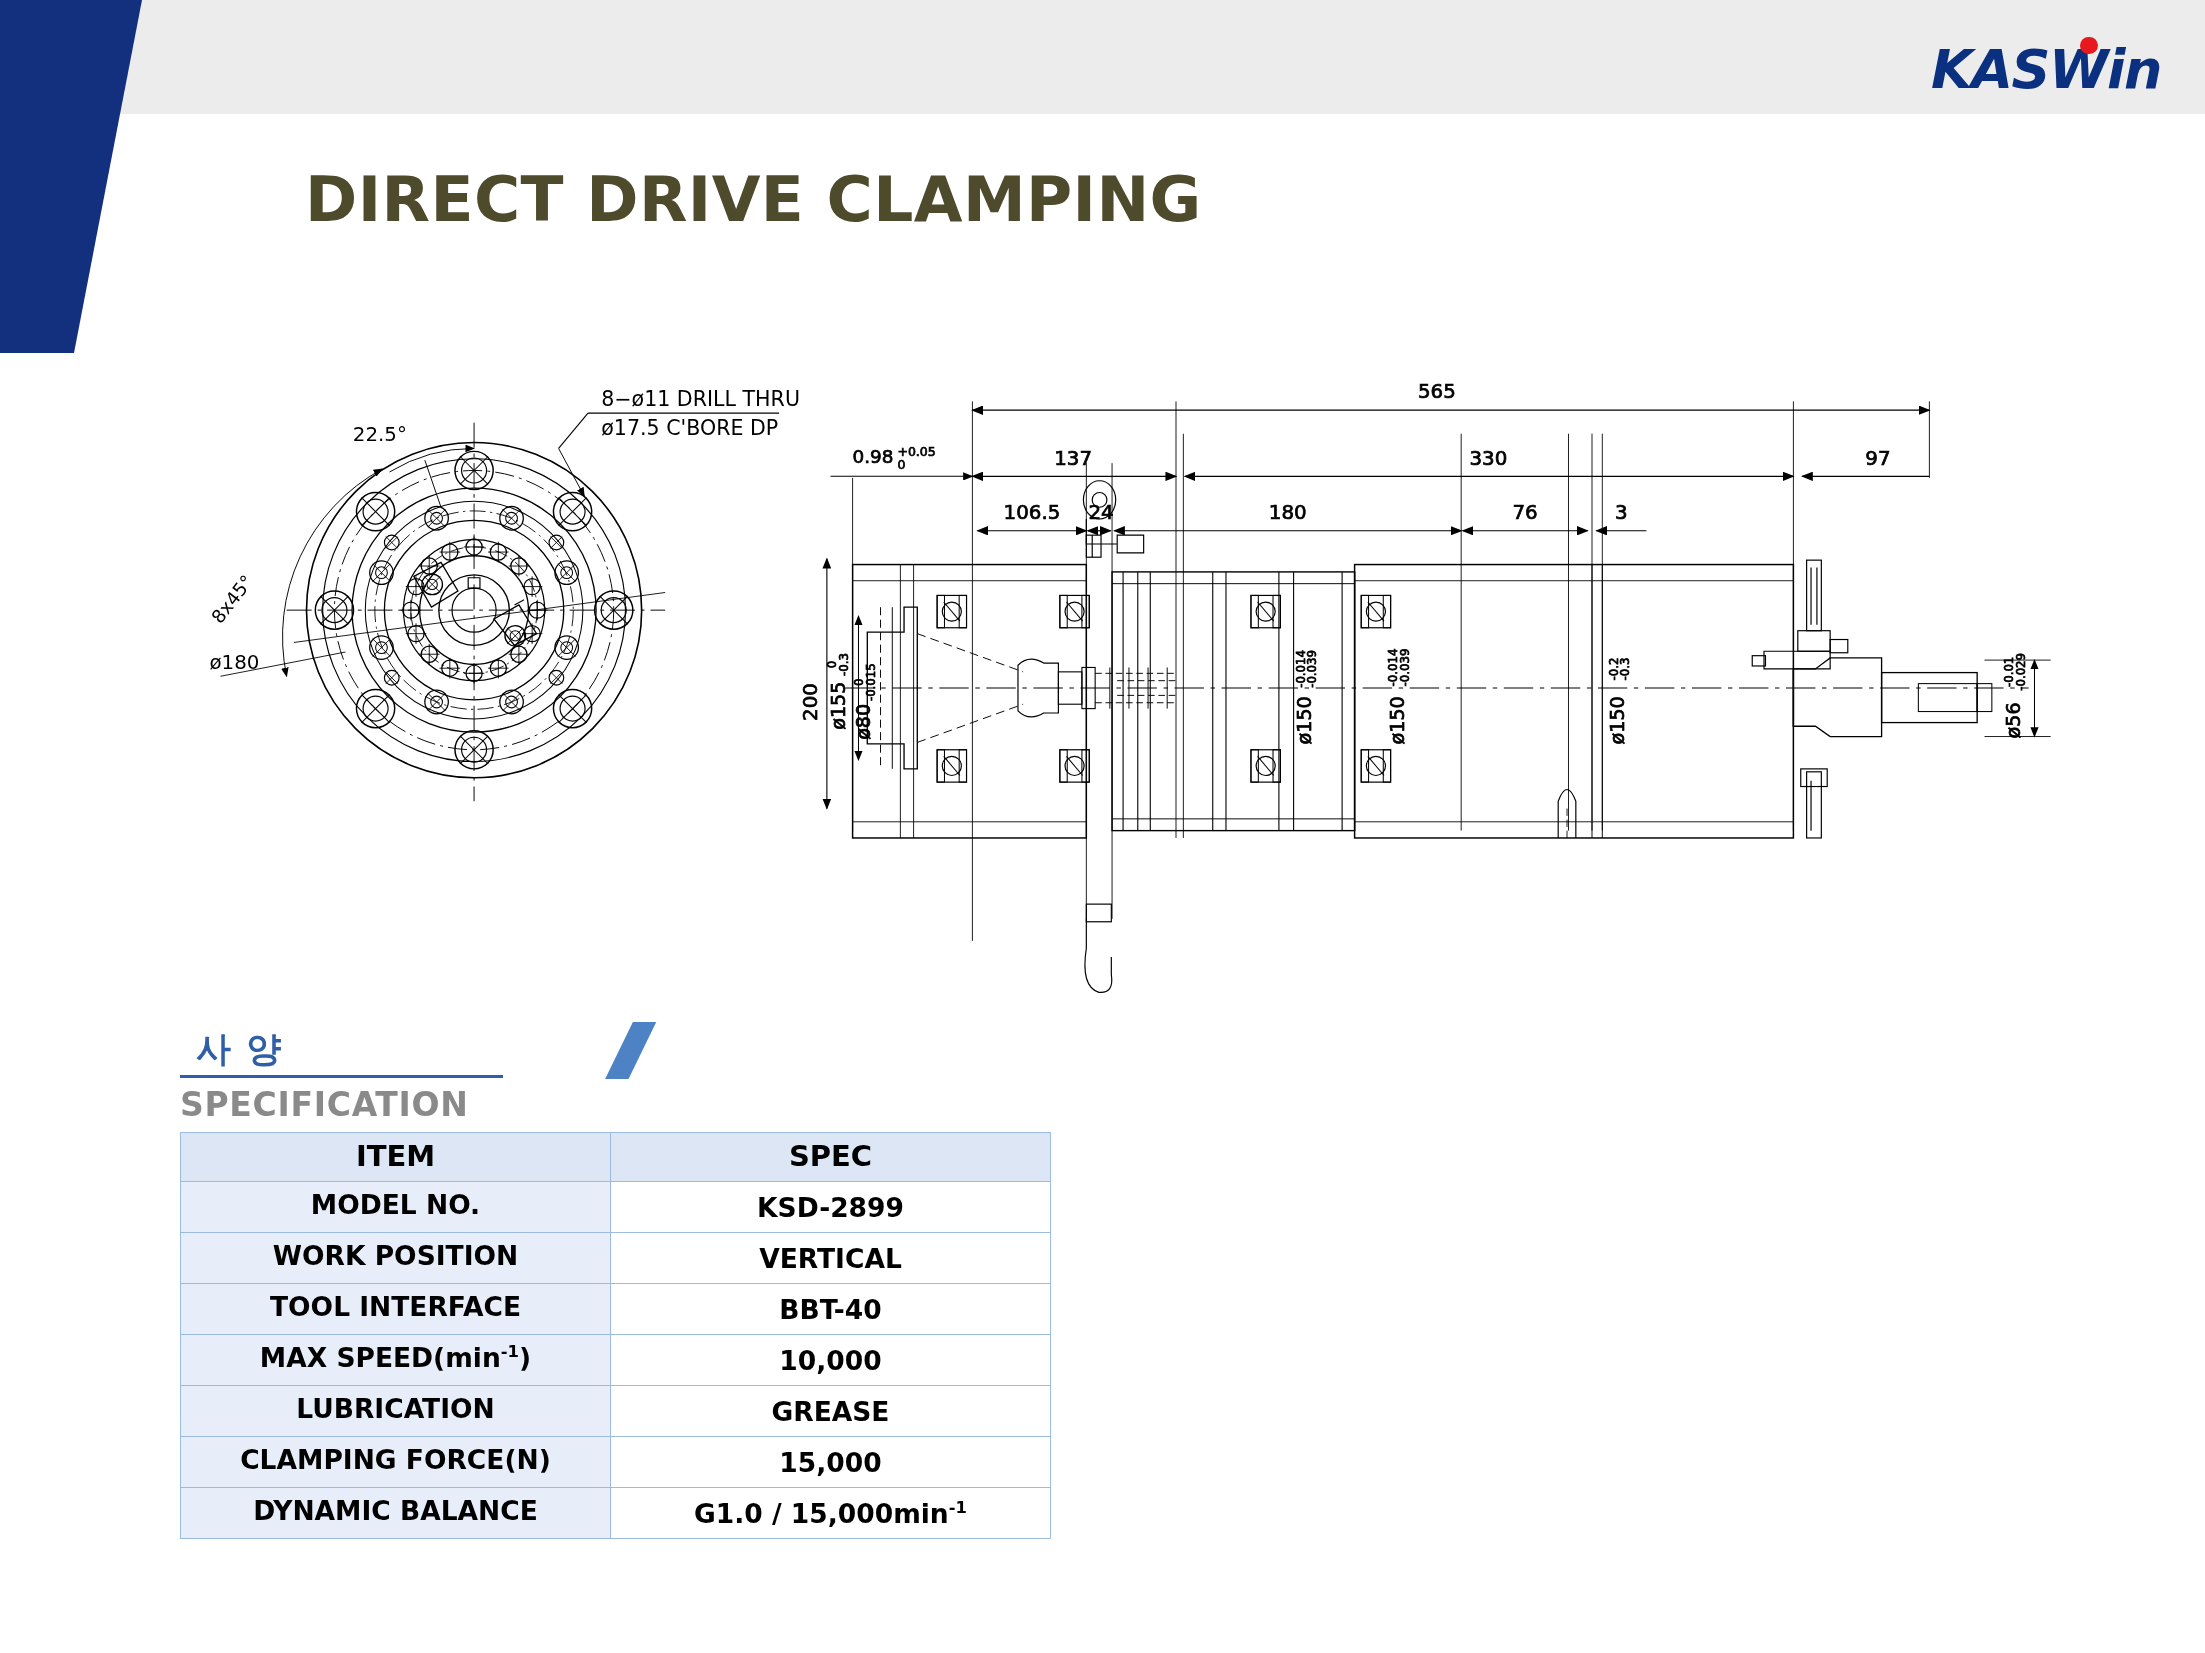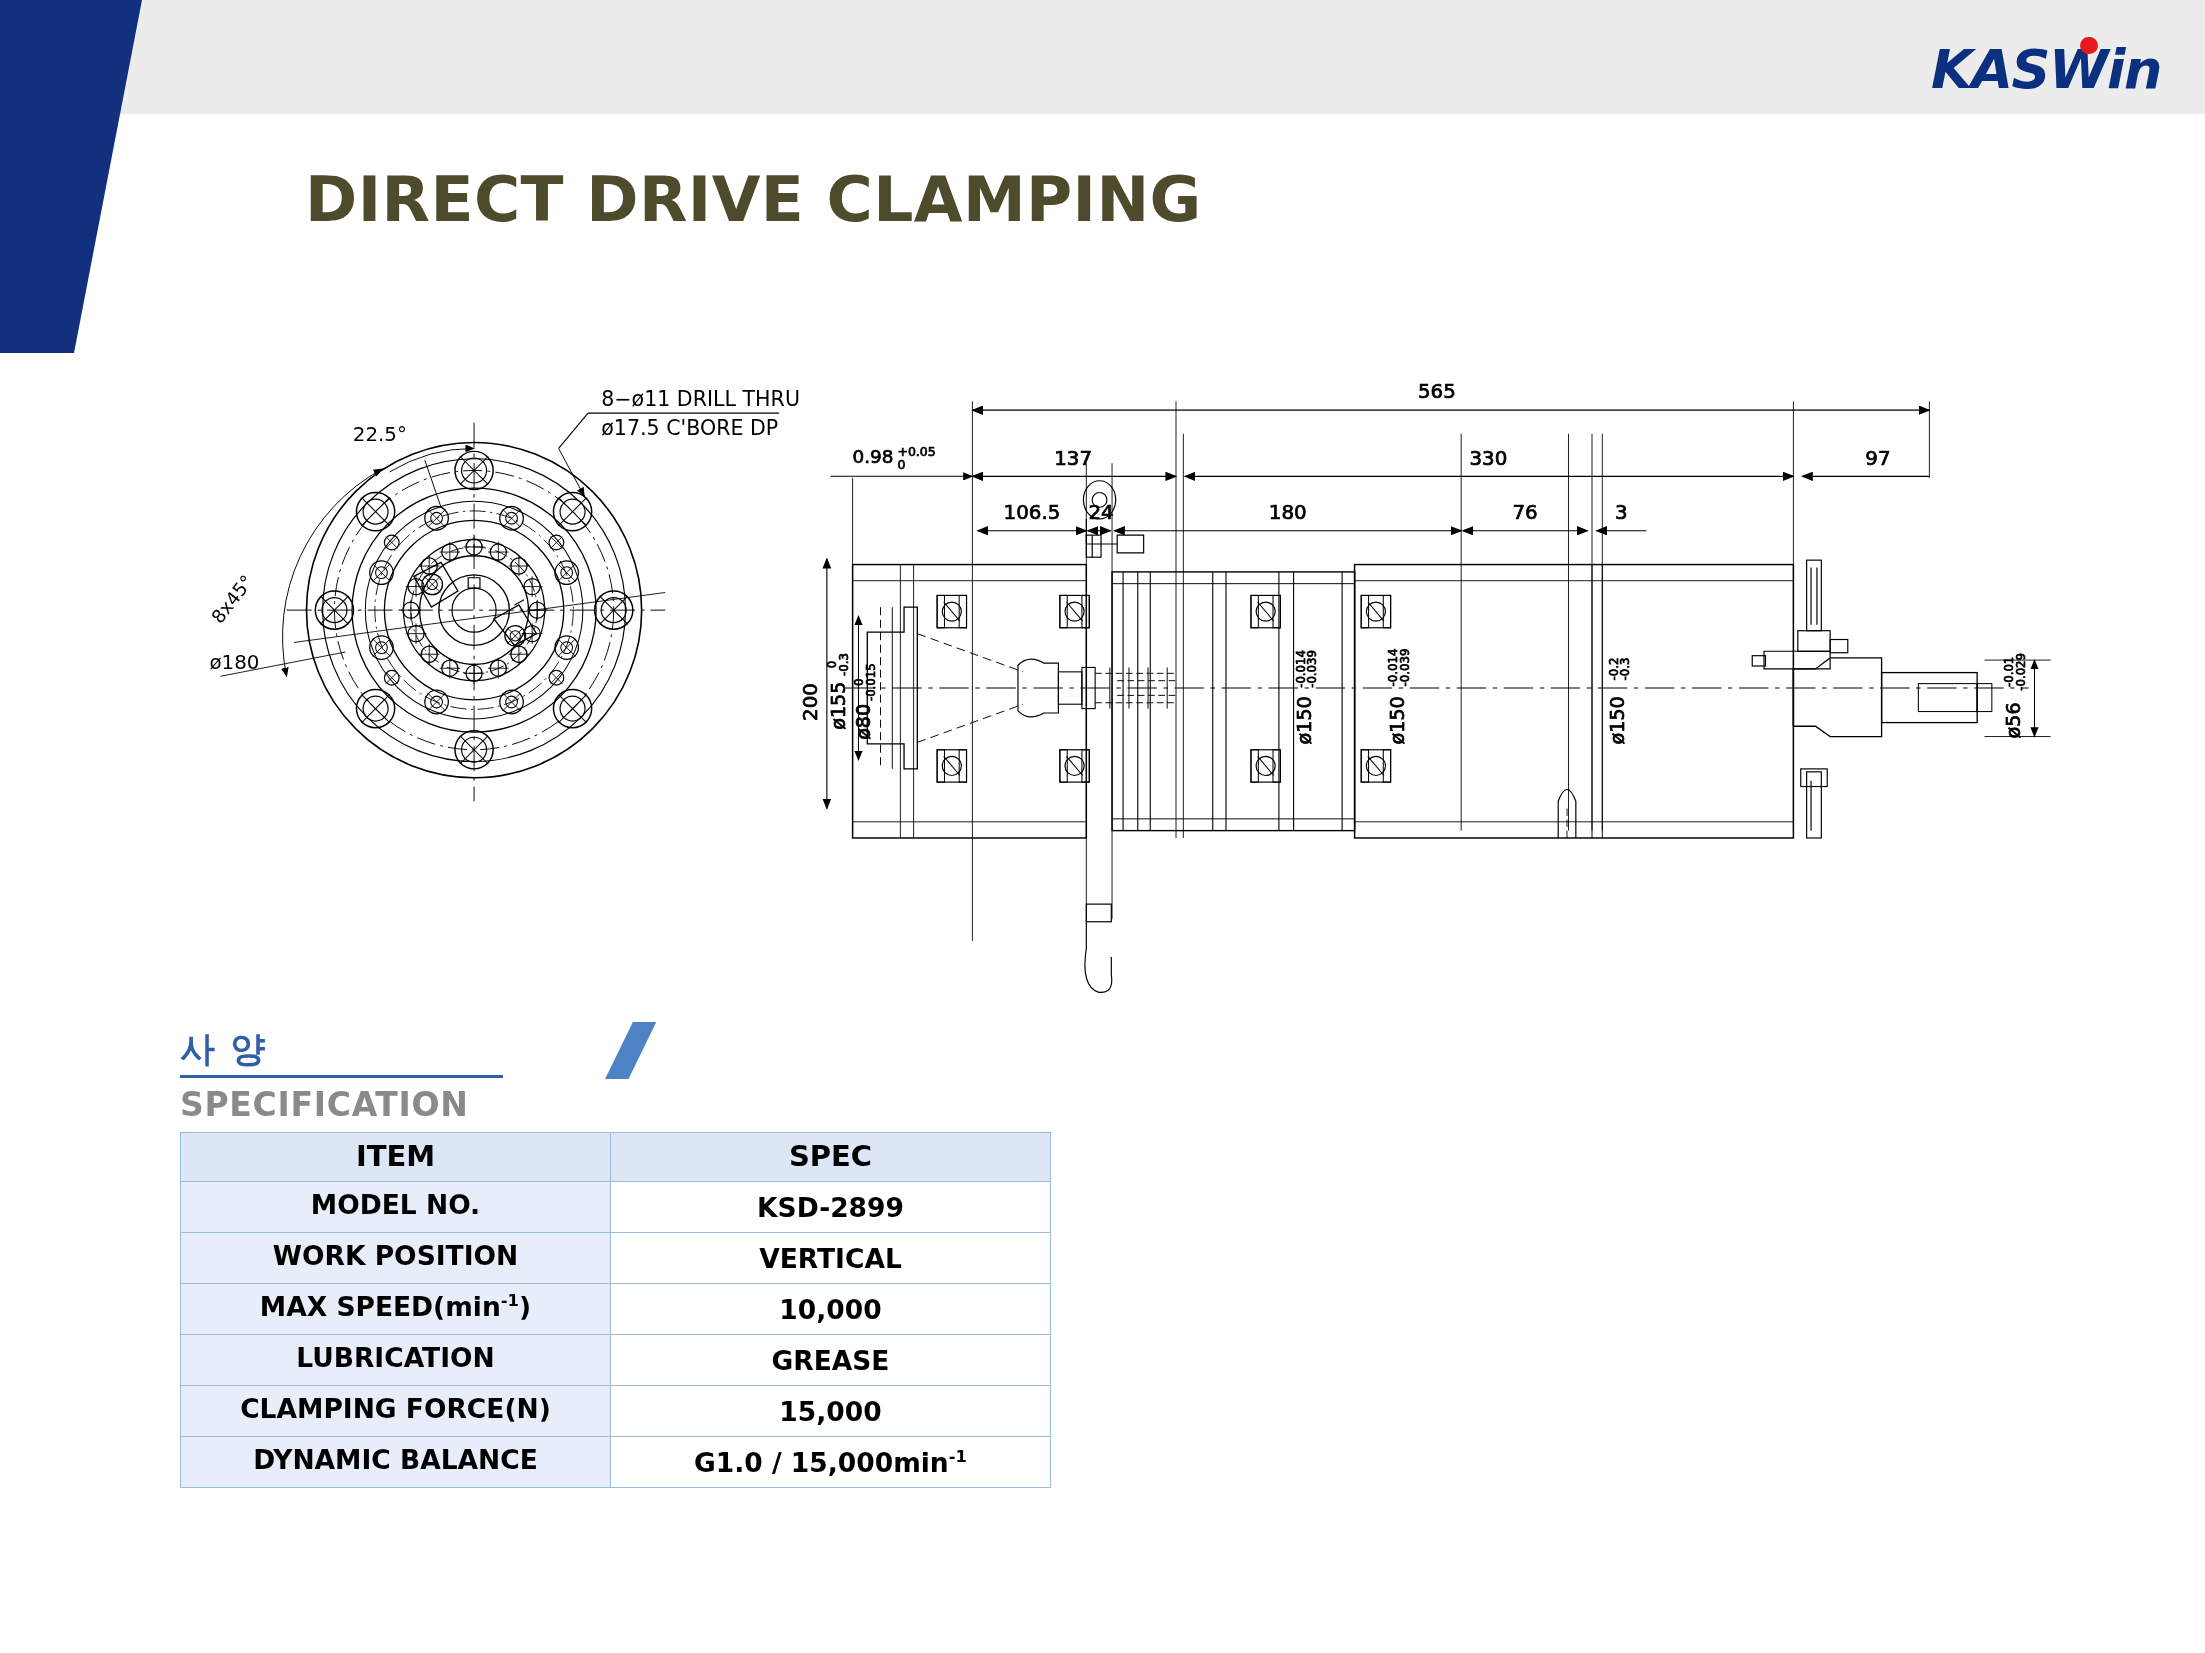--- a/index.html
+++ b/index.html
@@ -49,21 +49,21 @@
   .drawing-area {
     position:absolute; left:0; top:360px; width:2205px; height:684px;
   }
   .drawing-area svg { display:block; }
 
   
   .spec-head { position:absolute; left:180px; top:1029px; width:382px; }
   .spec-kr {
     font-family:"DejaVu Sans", sans-serif;
     font-size:35px; font-weight:bold; color:#2f5fa8;
-    line-height:40px; letter-spacing:1.5px;
+    line-height:40px; letter-spacing:1.5px;margin-left:16px;
   }
   .spec-underline {
     position:absolute; left:0; top:46px; width:323px; height:2.9px;
     background:#2f5fa8;
   }
   .spec-slash {
     position:absolute; left:419px; top:-7.4px; width:59px; height:57px;
   }
   .spec-en {
     position:absolute; left:0; top:56px;
@@ -600,20 +600,24 @@
   <tbody>
     <tr>
       <td class="item-cell">MODEL NO.</td>
       <td class="spec-cell">KSD-2899</td>
     </tr>
     <tr>
       <td class="item-cell">WORK POSITION</td>
       <td class="spec-cell">VERTICAL</td>
     </tr>
     <tr>
+      <td class="item-cell">TOOL INTERFACE</td>
+      <td class="spec-cell">BBT-40</td>
+    </tr>
+    <tr>
       <td class="item-cell">MAX SPEED(min<sup>-1</sup>)</td>
       <td class="spec-cell">10,000</td>
     </tr>
     <tr>
       <td class="item-cell">LUBRICATION</td>
       <td class="spec-cell">GREASE</td>
     </tr>
     <tr>
       <td class="item-cell">CLAMPING FORCE(N)</td>
       <td class="spec-cell">15,000</td>

